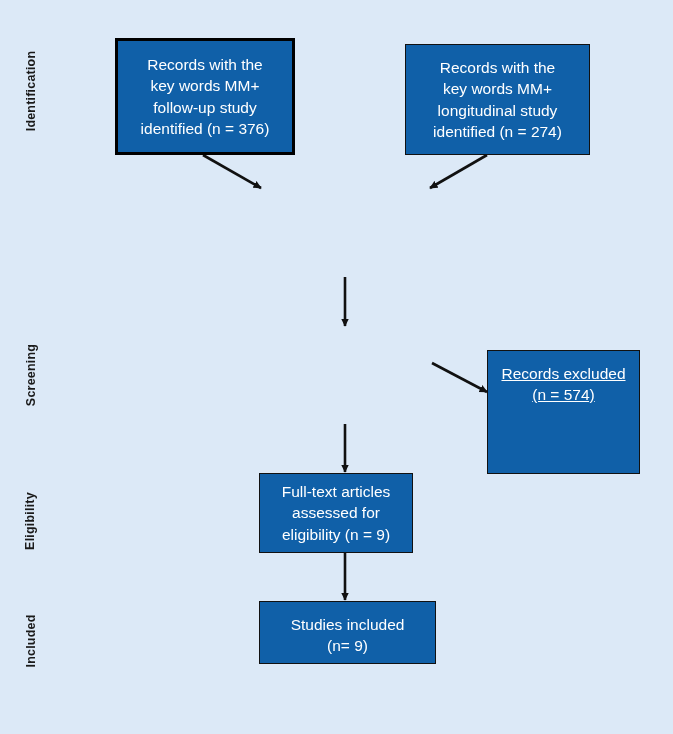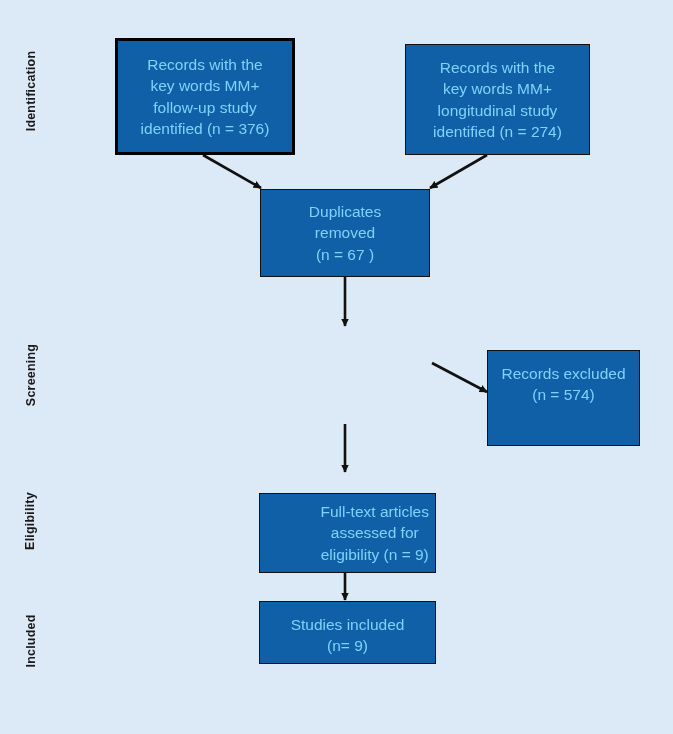--- a/index.html
+++ b/index.html
@@ -32,28 +32,28 @@
     transform: rotate(-90deg);
     text-align: center;
   }
 
   
   .box {
     position: absolute;
     background: #1060a8;
     border: 1px solid #111111;
     box-sizing: border-box;
-    color: #7dd3fc;
+    color: #ffffff;
     display: flex;
     align-items: center;
     justify-content: center;
     text-align: center;
     font-size: 15.5px;
     line-height: 1.38;
-    padding: 4px 6px;
+    padding: 4px 0;
   }
   .box.thick {
     border: 3px solid #000000;
   }
   .box .txt {
     display: block;
     white-space: pre-line;
   }
   .box.topalign {
     align-items: flex-start;
@@ -120,33 +120,28 @@
 identified (n = 376)</span>
   </div>
 
   <div class="box" style="left:405px; top:44px; width:185px; height:111px;">
     <span class="txt">Records with the
 key words MM+
 longitudinal study
 identified (n = 274)</span>
   </div>
 
-  <div class="box" style="left:260px; top:189px; width:170px; height:88px;">
-    <span class="txt">Duplicates
-removed
-(n = 67   )</span>
-  </div>
 
 
-  <div class="box topalign" style="left:487px; top:350px; width:153px; height:96px;">
+  <div class="box topalign" style="left:487px; top:350px; width:153px; height:124px;text-decoration:underline;">
     <span class="txt">Records excluded
 (n = 574)</span>
   </div>
 
-  <div class="box" style="left:259px; top:493px; width:177px; height:80px;justify-content:flex-end;">
+  <div class="box" style="left:259px; top:473px; width:154px; height:80px;">
     <span class="txt">Full-text articles
 assessed for
 eligibility  (n = 9)</span>
   </div>
 
   <div class="box topalign" style="left:259px; top:601px; width:177px; height:63px;">
     <span class="txt">Studies included
 (n= 9)</span>
   </div>
 

